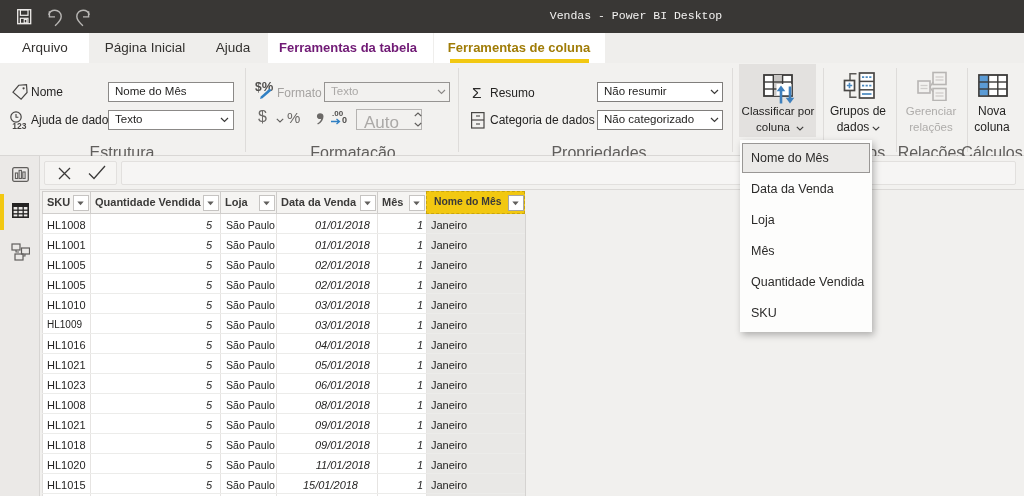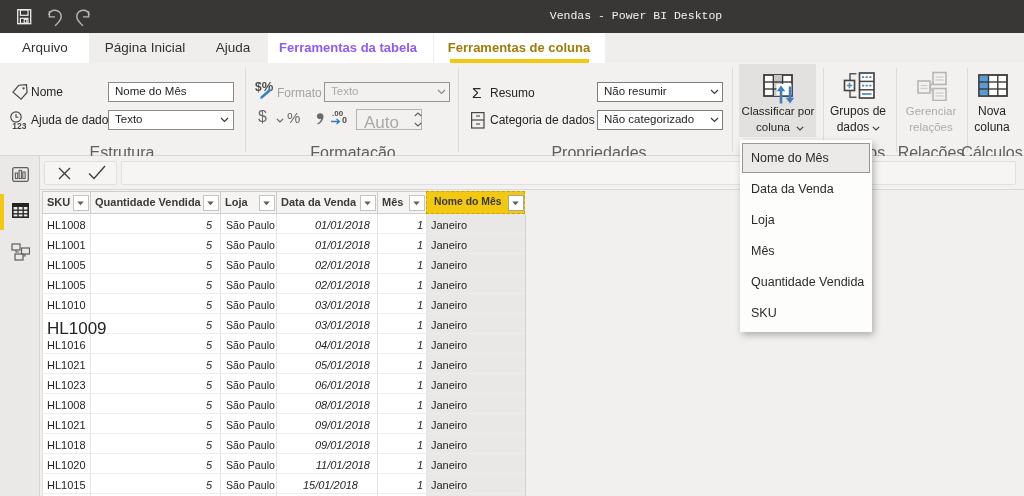--- a/index.html
+++ b/index.html
@@ -28,21 +28,21 @@
   <path d="M15.6,3.3 L15.6,8.9 L10,8.9" fill="none" stroke="#b9b7b5" stroke-width="1.4"></path>
 </svg>
 <div class="abs" style="left:636px;top:9px;transform:translateX(-50%);font-size:11.5px;color:#f3f2f1;white-space:nowrap;font-family:Liberation Mono, monospace;">Vendas - Power BI Desktop</div>
 
 <div class="abs" style="left:0;top:33px;width:1024px;height:30px;background:#efeeec;"></div>
 <div class="abs" style="left:0;top:33px;width:89px;height:30px;background:#ffffff;"></div>
 <div class="abs" style="left:45px;top:40px;transform:translateX(-50%);font-size:13.5px;color:#33312f;">Arquivo</div>
 <div class="abs" style="left:145px;top:40px;transform:translateX(-50%);font-size:13.5px;color:#33312f;white-space:nowrap;">Página Inicial</div>
 <div class="abs" style="left:233px;top:40px;transform:translateX(-50%);font-size:13.5px;color:#33312f;">Ajuda</div>
 <div class="abs" style="left:268px;top:33px;width:165px;height:30px;background:#ffffff;"></div>
-<div class="abs" style="left:348px;top:40px;transform:translateX(-50%);font-size:13px;font-weight:bold;color:#8b5cf6;white-space:nowrap;">Ferramentas da tabela</div>
+<div class="abs" style="left:348px;top:40px;transform:translateX(-50%);font-size:13px;font-weight:bold;color:#701a75;white-space:nowrap;">Ferramentas da tabela</div>
 <div class="abs" style="left:434px;top:33px;width:171px;height:30px;background:#ffffff;"></div>
 <div class="abs" style="left:519px;top:40px;transform:translateX(-50%);font-size:13px;font-weight:bold;color:#a07c07;white-space:nowrap;">Ferramentas de coluna</div>
 <div class="abs" style="left:450px;top:59px;width:139px;height:4px;background:#f2c811;"></div>
 
 <div class="abs" style="left:0;top:63px;width:1024px;height:93px;background:#f2f1ef;border-bottom:1px solid #d9d7d5;"></div>
 <div class="abs" style="left:245px;top:68px;width:1px;height:84px;background:#dedcda;"></div>
 <div class="abs" style="left:458px;top:68px;width:1px;height:84px;background:#dedcda;"></div>
 <div class="abs" style="left:732px;top:68px;width:1px;height:84px;background:#dedcda;"></div>
 <div class="abs" style="left:823px;top:68px;width:1px;height:84px;background:#dedcda;"></div>
 <div class="abs" style="left:896px;top:68px;width:1px;height:84px;background:#dedcda;"></div>
@@ -295,21 +295,21 @@
 <div class="abs" style="left:377px;top:278.8px;width:46px;text-align:right;font-size:11px;font-style:italic;color:#252423;">1</div>
 <div class="abs" style="left:431px;top:278.8px;font-size:11px;color:#252423;">Janeiro</div>
 <div class="abs" style="left:42px;top:313.0px;width:483px;height:1px;background:#ececea;"></div>
 <div class="abs" style="left:47px;top:298.8px;font-size:11px;color:#252423;">HL1010</div>
 <div class="abs" style="left:90px;top:298.8px;width:122px;text-align:right;font-size:11px;font-style:italic;color:#252423;">5</div>
 <div class="abs" style="left:226px;top:298.8px;font-size:10.6px;color:#252423;">São Paulo</div>
 <div class="abs" style="left:276px;top:298.8px;width:94px;text-align:right;font-size:11px;font-style:italic;color:#252423;">03/01/2018</div>
 <div class="abs" style="left:377px;top:298.8px;width:46px;text-align:right;font-size:11px;font-style:italic;color:#252423;">1</div>
 <div class="abs" style="left:431px;top:298.8px;font-size:11px;color:#252423;">Janeiro</div>
 <div class="abs" style="left:42px;top:333.0px;width:483px;height:1px;background:#ececea;"></div>
-<div class="abs" style="left:47px;top:318.8px;font-size:17px;color:#252423;">HL1009</div>
+<div class="abs" style="left:47px;top:318.8px;font-size:10px;color:#252423;">HL1009</div>
 <div class="abs" style="left:90px;top:318.8px;width:122px;text-align:right;font-size:11px;font-style:italic;color:#252423;">5</div>
 <div class="abs" style="left:226px;top:318.8px;font-size:10.6px;color:#252423;">São Paulo</div>
 <div class="abs" style="left:276px;top:318.8px;width:94px;text-align:right;font-size:11px;font-style:italic;color:#252423;">03/01/2018</div>
 <div class="abs" style="left:377px;top:318.8px;width:46px;text-align:right;font-size:11px;font-style:italic;color:#252423;">1</div>
 <div class="abs" style="left:431px;top:318.8px;font-size:11px;color:#252423;">Janeiro</div>
 <div class="abs" style="left:42px;top:353.0px;width:483px;height:1px;background:#ececea;"></div>
 <div class="abs" style="left:47px;top:338.8px;font-size:11px;color:#252423;">HL1016</div>
 <div class="abs" style="left:90px;top:338.8px;width:122px;text-align:right;font-size:11px;font-style:italic;color:#252423;">5</div>
 <div class="abs" style="left:226px;top:338.8px;font-size:10.6px;color:#252423;">São Paulo</div>
 <div class="abs" style="left:276px;top:338.8px;width:94px;text-align:right;font-size:11px;font-style:italic;color:#252423;">04/01/2018</div>

